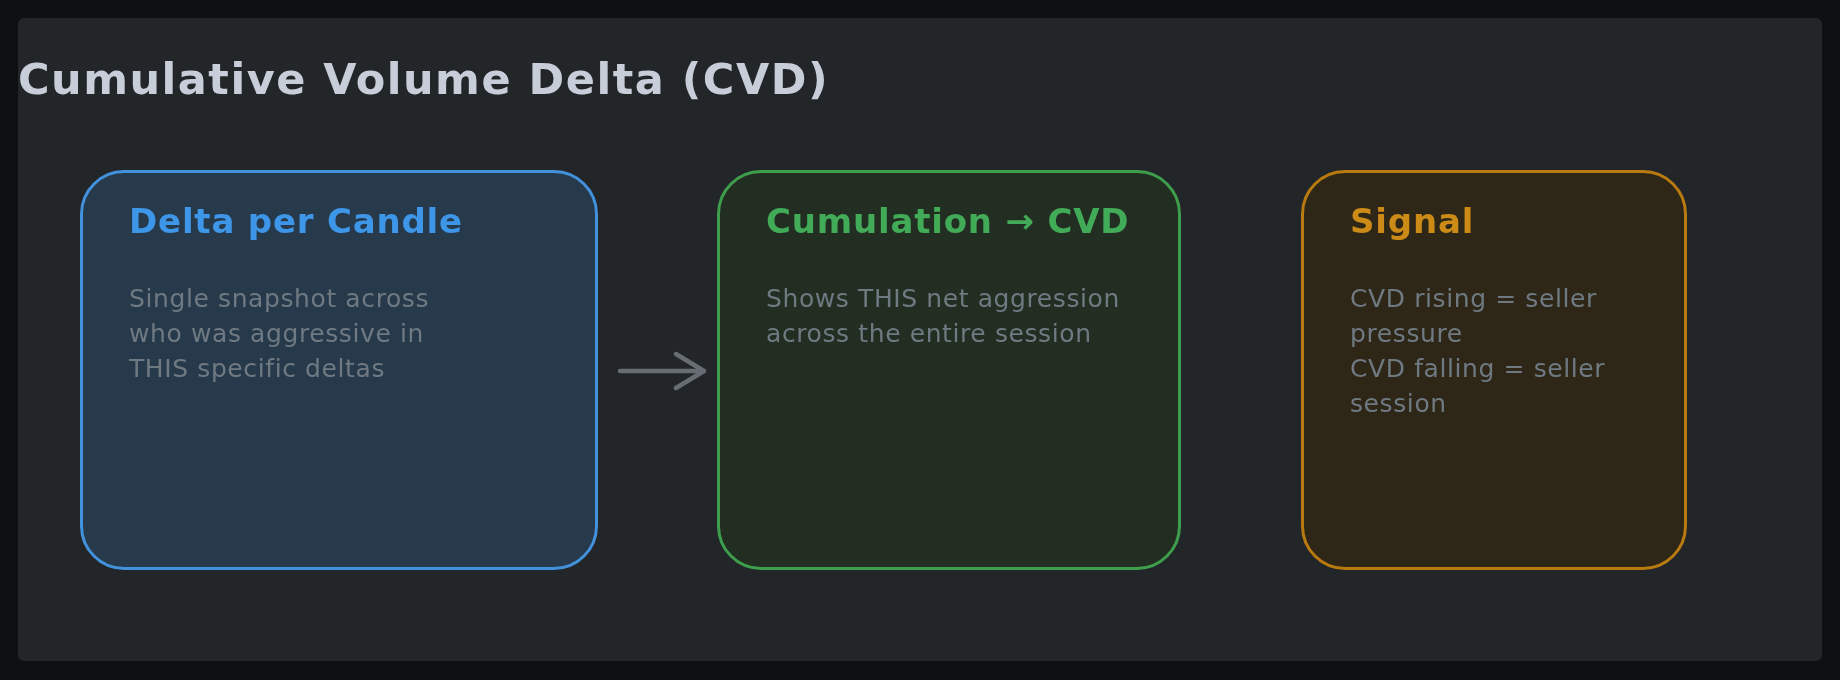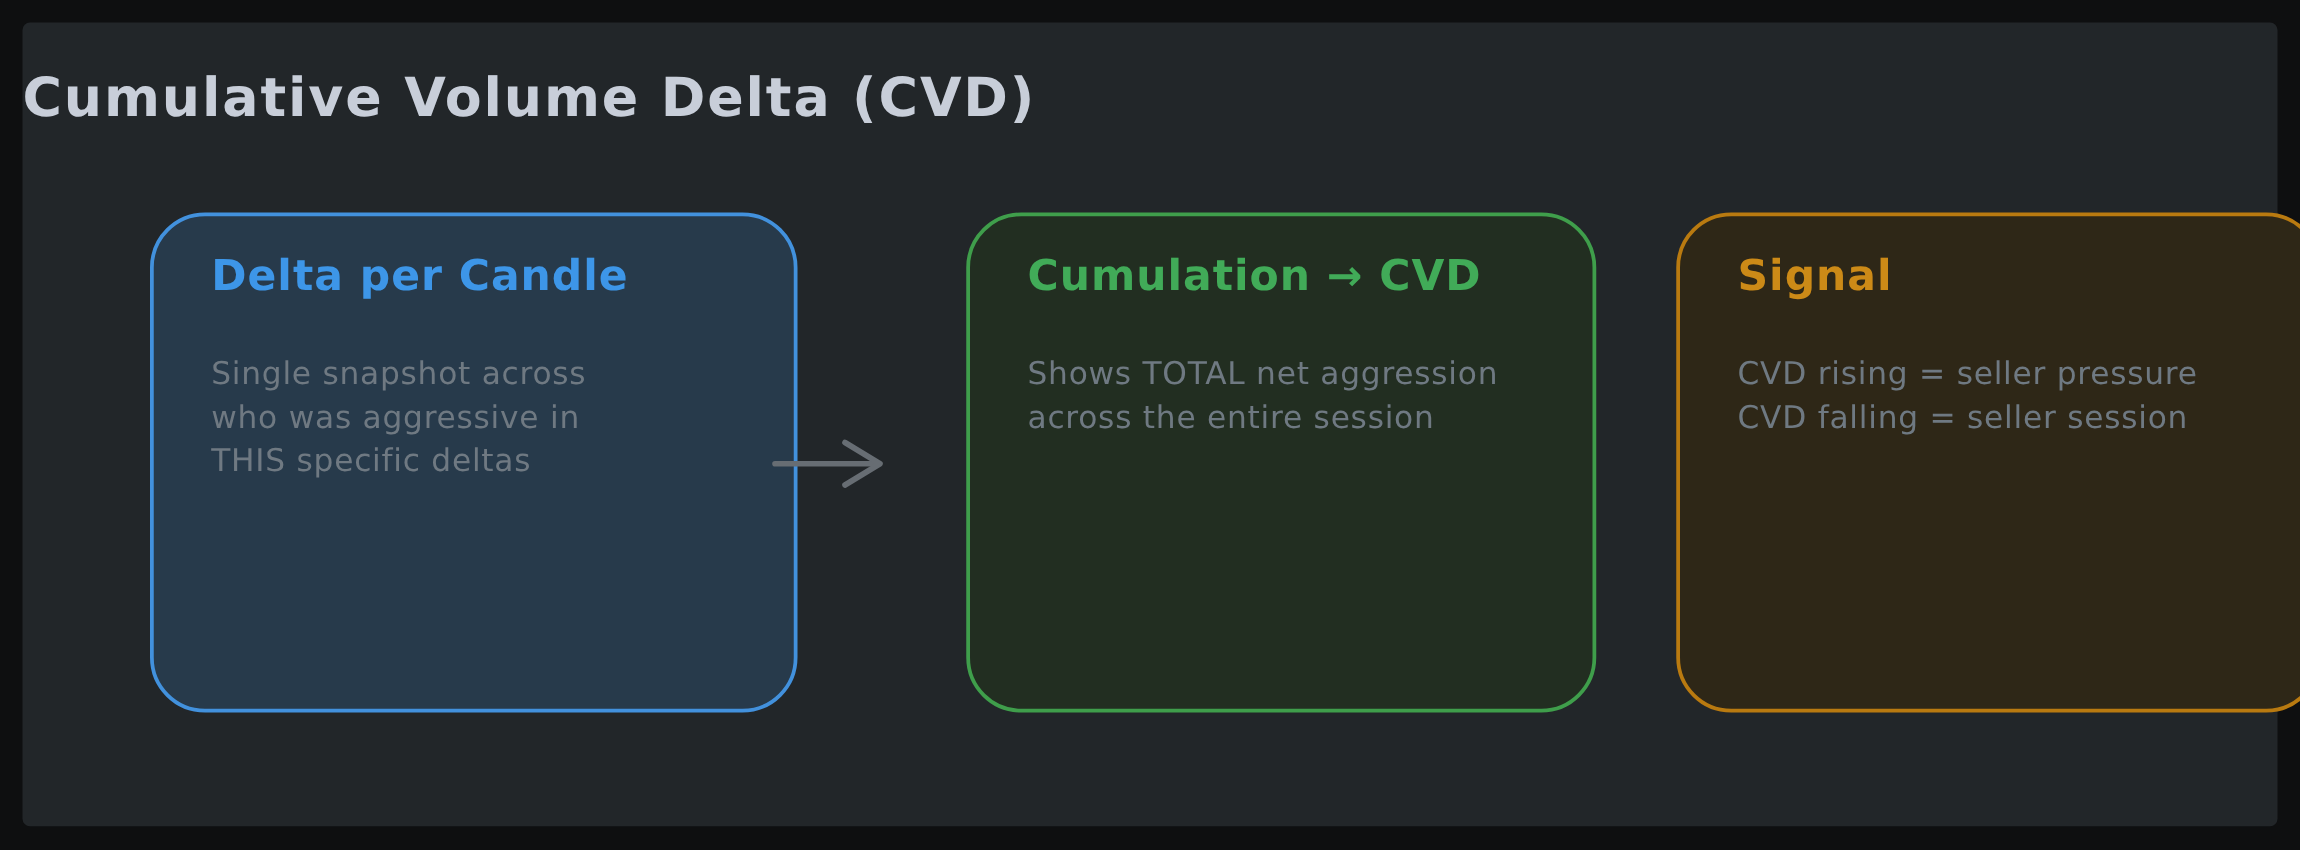--- a/index.html
+++ b/index.html
@@ -34,25 +34,24 @@
     color: var(--title-color, #c8ced9);
   }
   .card {
     position: absolute;
     top: 152px;
     height: 400px;
     box-sizing: border-box;
     border: 3px solid #888;
     border-radius: 44px;
     padding: 28px 46px;
-    margin-left: 40px;
   }
   .card-0 { left: 62px;   width: 518px; }
-  .card-1 { left: 715px;  width: 504px; }
-  .card-2 { left: 1283px; width: 516px; }
+  .card-1 { left: 699px;  width: 464px; }
+  .card-2 { left: 1283px; width: 386px; }
   .card-heading {
     margin: 0;
     font-size: 34px;
     font-weight: 700;
     letter-spacing: 0.8px;
   }
   .card-lines {
     margin-top: 40px;
     font-size: 25px;
     line-height: 35px;
@@ -91,21 +90,21 @@
   </section>
 
   <svg class="flow-arrow" viewBox="0 0 104 46">
     <line x1="8" y1="23" x2="88" y2="23"></line>
     <polyline points="64,6 92,23 64,40"></polyline>
   </svg>
 
   <section class="card card-1" style="border-color: rgb(63, 158, 75); background: rgb(34, 46, 33);">
     <h2 class="card-heading" style="color: rgb(65, 171, 88);">Cumulation → CVD</h2>
     <div class="card-lines">
-      <div>Shows TOTAL net aggression</div>
+      <div>Shows THIS net aggression</div>
       <div>across the entire session</div>
     </div>
   </section>
 
   <section class="card card-2" style="border-color: rgb(185, 122, 16); background: rgb(46, 39, 23);">
     <h2 class="card-heading" style="color: rgb(204, 138, 23);">Signal</h2>
     <div class="card-lines">
       <div>CVD rising = seller pressure</div>
       <div>CVD falling = seller session</div>
     </div>

